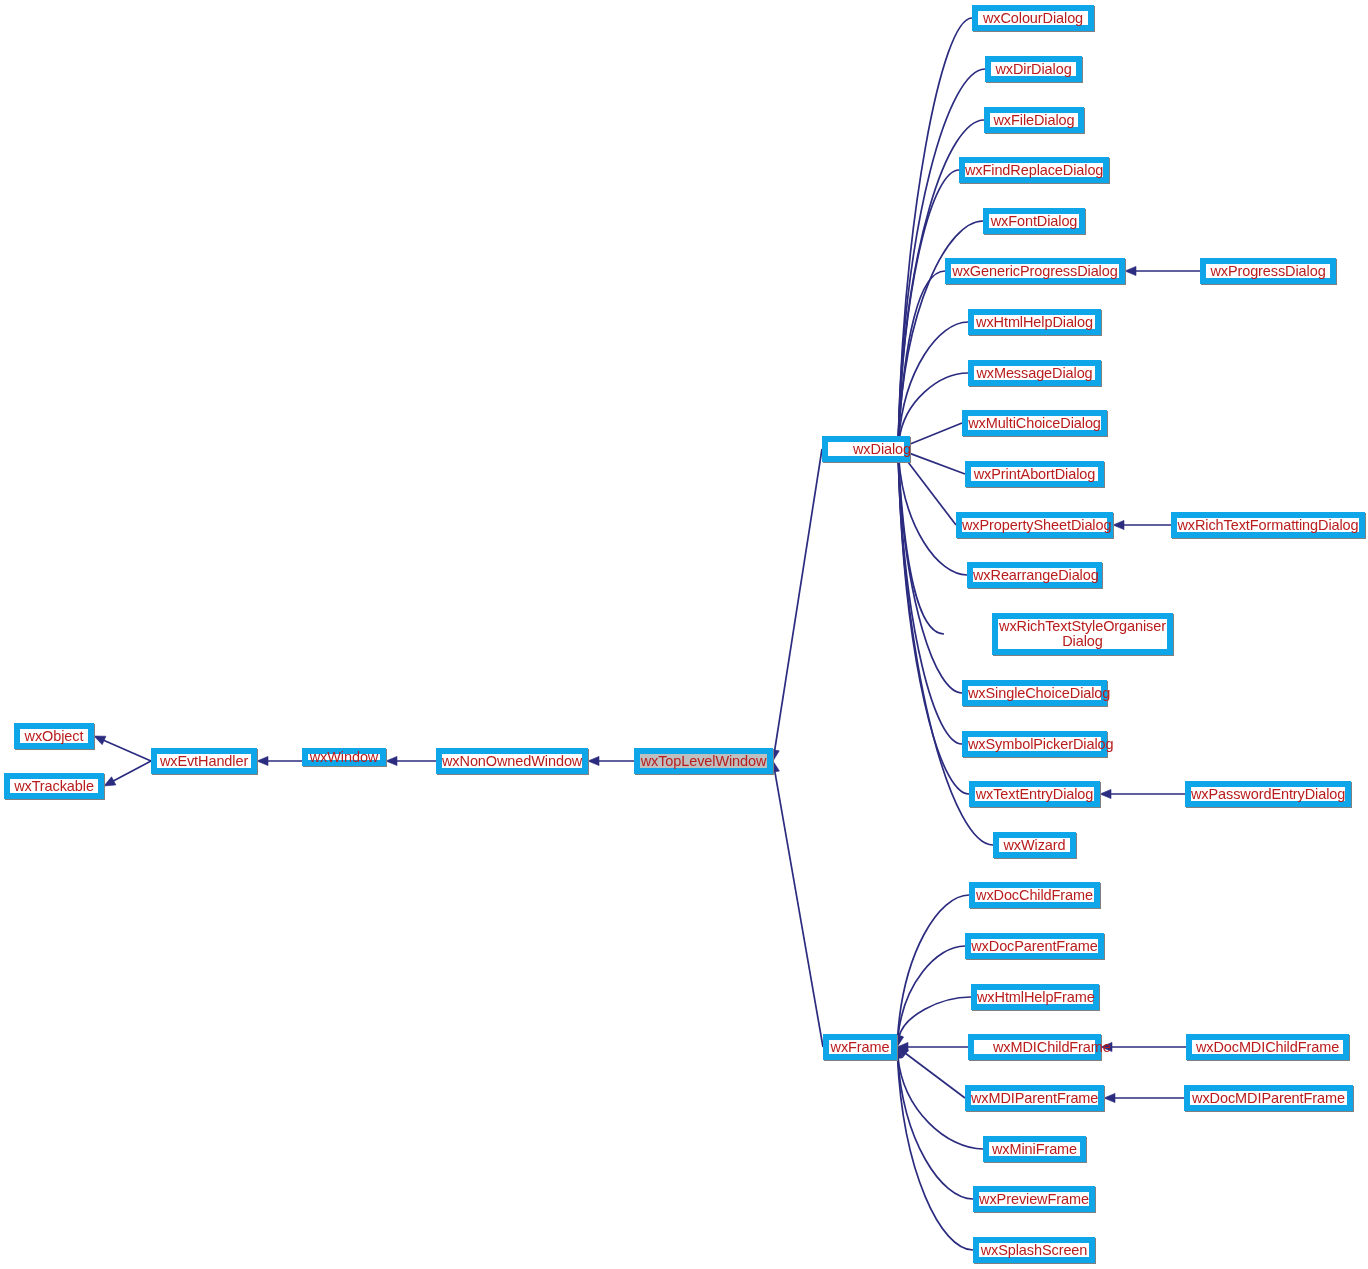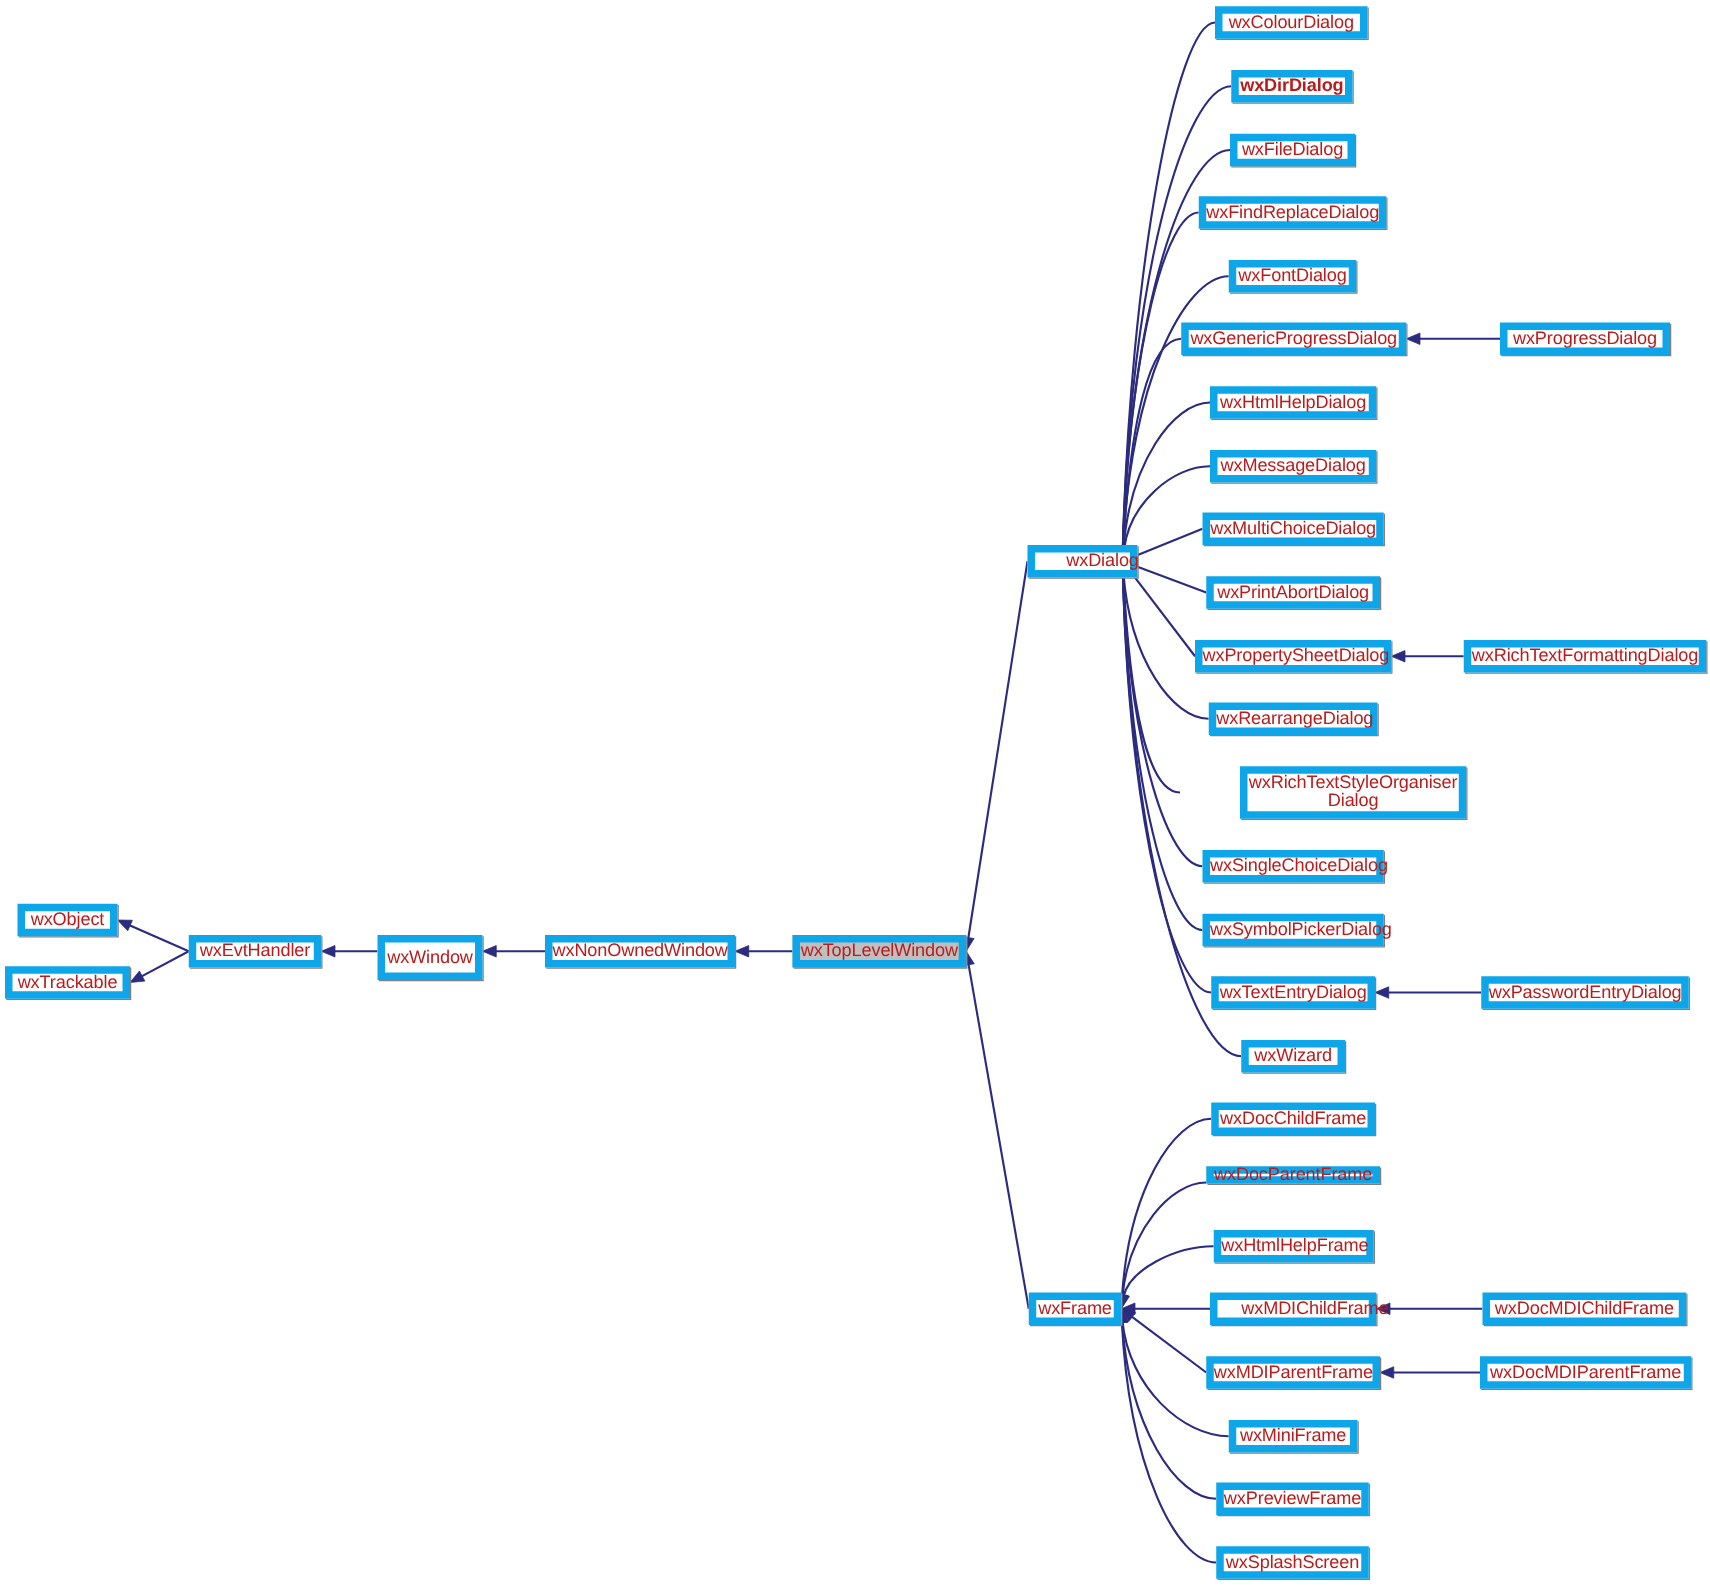--- a/index.html
+++ b/index.html
@@ -199,48 +199,48 @@
       </g>
       <g>
         <path d="M 1184 1098 L 1114.5 1098" fill="none" stroke="#2b2b7f" stroke-width="1.7"></path>
         <polygon points="1104,1098 1115,1093.4 1115,1102.6" fill="#2b2b7f" stroke="#2b2b7f" stroke-width="0.6"></polygon>
       </g>
     </svg>
   <div id="nodes">
       <div class="node" style="left: 14px; top: 723px; width: 80px; height: 26px;"><span class="lbl">wxObject</span></div>
       <div class="node" style="left: 4px; top: 773px; width: 100px; height: 26px;"><span class="lbl">wxTrackable</span></div>
       <div class="node" style="left: 151px; top: 748px; width: 106px; height: 26px;"><span class="lbl">wxEvtHandler</span></div>
-      <div class="node" style="left: 302px; top: 748px; width: 84px; height: 36px; text-align: center;"><span class="lbl">wxWindow</span></div>
+      <div class="node" style="left: 302px; top: 748px; width: 84px; height: 18px; text-align: center;"><span class="lbl">wxWindow</span></div>
       <div class="node" style="left: 436px; top: 748px; width: 152px; height: 26px;"><span class="lbl">wxNonOwnedWindow</span></div>
       <div class="node highlight" style="left: 634px; top: 748px; width: 139px; height: 26px;"><span class="lbl">wxTopLevelWindow</span></div>
       <div class="node" style="left: 822px; top: 436px; width: 88px; height: 26px; padding-left: 25px;"><span class="lbl">wxDialog</span></div>
       <div class="node" style="left: 823px; top: 1034px; width: 74px; height: 26px;"><span class="lbl">wxFrame</span></div>
       <div class="node" style="left: 972px; top: 5px; width: 122px; height: 26px;"><span class="lbl">wxColourDialog</span></div>
-      <div class="node" style="left: 985px; top: 56px; width: 97px; height: 26px; font-weight: bold;"><span class="lbl">wxDirDialog</span></div>
+      <div class="node" style="left: 985px; top: 56px; width: 97px; height: 26px;"><span class="lbl">wxDirDialog</span></div>
       <div class="node" style="left: 984px; top: 107px; width: 100px; height: 26px;"><span class="lbl">wxFileDialog</span></div>
       <div class="node" style="left: 959px; top: 157px; width: 150px; height: 26px;"><span class="lbl">wxFindReplaceDialog</span></div>
       <div class="node" style="left: 983px; top: 208px; width: 102px; height: 26px;"><span class="lbl">wxFontDialog</span></div>
       <div class="node" style="left: 945px; top: 258px; width: 180px; height: 26px;"><span class="lbl">wxGenericProgressDialog</span></div>
       <div class="node" style="left: 1200px; top: 258px; width: 136px; height: 26px;"><span class="lbl">wxProgressDialog</span></div>
       <div class="node" style="left: 968px; top: 309px; width: 133px; height: 26px;"><span class="lbl">wxHtmlHelpDialog</span></div>
       <div class="node" style="left: 968px; top: 360px; width: 133px; height: 26px;"><span class="lbl">wxMessageDialog</span></div>
       <div class="node" style="left: 962px; top: 410px; width: 145px; height: 26px;"><span class="lbl">wxMultiChoiceDialog</span></div>
       <div class="node" style="left: 965px; top: 461px; width: 139px; height: 26px;"><span class="lbl">wxPrintAbortDialog</span></div>
       <div class="node" style="left: 956px; top: 512px; width: 157px; height: 26px;"><span class="lbl">wxPropertySheetDialog</span></div>
       <div class="node" style="left: 1171px; top: 512px; width: 194px; height: 26px;"><span class="lbl">wxRichTextFormattingDialog</span></div>
       <div class="node" style="left: 967px; top: 562px; width: 135px; height: 26px;"><span class="lbl">wxRearrangeDialog</span></div>
       <div class="node" style="left: 944px; top: 613px; width: 181px; height: 42px; margin-left: 48px;"><span class="lbl">wxRichTextStyleOrganiser
 Dialog</span></div>
       <div class="node" style="left: 962px; top: 680px; width: 145px; height: 26px;"><span class="lbl">wxSingleChoiceDialog</span></div>
       <div class="node" style="left: 962px; top: 731px; width: 145px; height: 26px;"><span class="lbl">wxSymbolPickerDialog</span></div>
       <div class="node" style="left: 969px; top: 781px; width: 131px; height: 26px;"><span class="lbl">wxTextEntryDialog</span></div>
       <div class="node" style="left: 1185px; top: 781px; width: 166px; height: 26px;"><span class="lbl">wxPasswordEntryDialog</span></div>
       <div class="node" style="left: 993px; top: 832px; width: 83px; height: 26px; justify-content: center;"><span class="lbl">wxWizard</span></div>
       <div class="node" style="left: 969px; top: 882px; width: 131px; height: 26px;"><span class="lbl">wxDocChildFrame</span></div>
-      <div class="node" style="left: 965px; top: 933px; width: 139px; height: 14px;"><span class="lbl">wxDocParentFrame</span></div>
+      <div class="node" style="left: 965px; top: 933px; width: 139px; height: 26px;"><span class="lbl">wxDocParentFrame</span></div>
       <div class="node" style="left: 971px; top: 984px; width: 128px; height: 26px;"><span class="lbl">wxHtmlHelpFrame</span></div>
       <div class="node" style="left: 968px; top: 1034px; width: 133px; height: 26px; padding-left: 19px;"><span class="lbl">wxMDIChildFrame</span></div>
       <div class="node" style="left: 1186px; top: 1034px; width: 163px; height: 26px;"><span class="lbl">wxDocMDIChildFrame</span></div>
       <div class="node" style="left: 965px; top: 1085px; width: 139px; height: 26px;"><span class="lbl">wxMDIParentFrame</span></div>
       <div class="node" style="left: 1184px; top: 1085px; width: 169px; height: 26px; justify-content: center;"><span class="lbl">wxDocMDIParentFrame</span></div>
       <div class="node" style="left: 983px; top: 1136px; width: 103px; height: 26px;"><span class="lbl">wxMiniFrame</span></div>
       <div class="node" style="left: 973px; top: 1186px; width: 122px; height: 26px;"><span class="lbl">wxPreviewFrame</span></div>
       <div class="node" style="left: 973px; top: 1237px; width: 122px; height: 26px;"><span class="lbl">wxSplashScreen</span></div>
     </div>
 </div>

